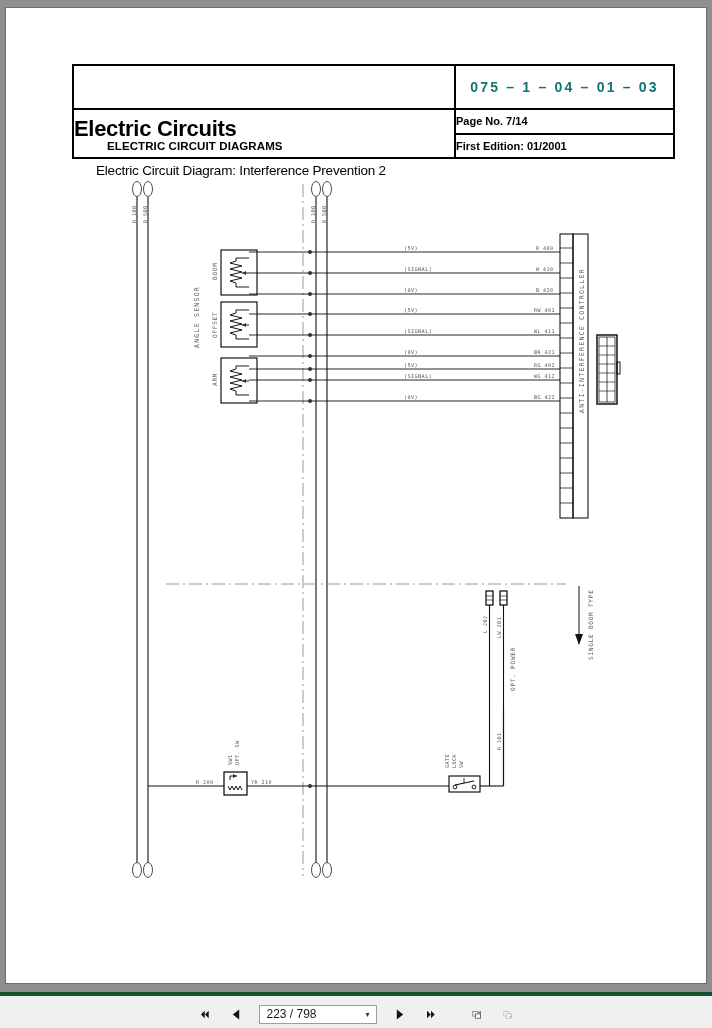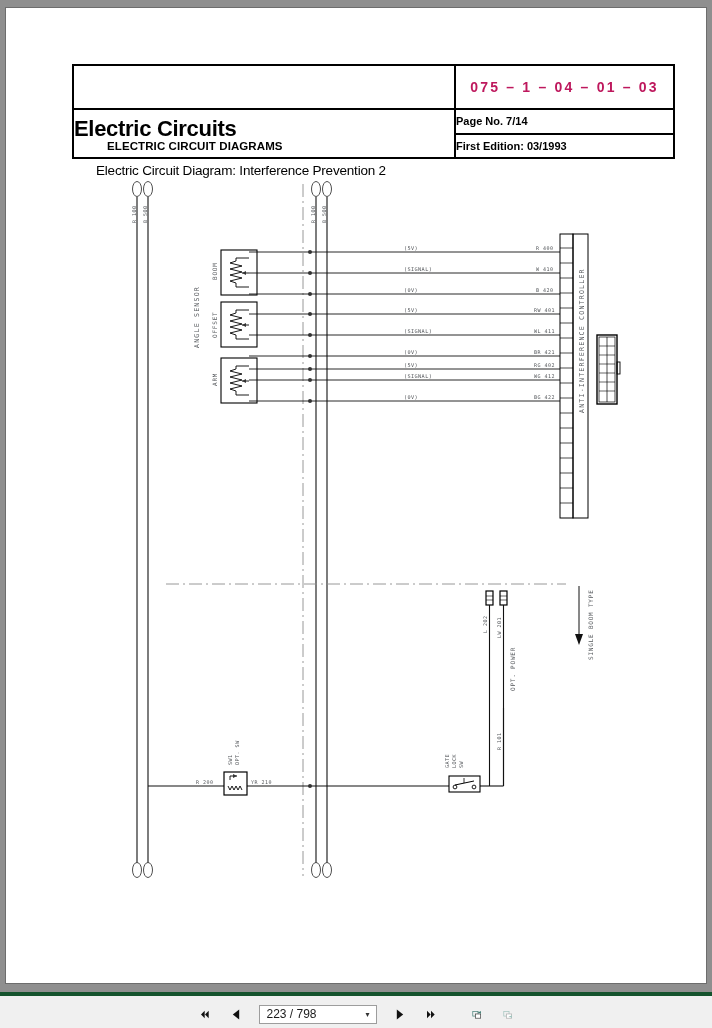--- a/index.html
+++ b/index.html
@@ -32,21 +32,21 @@
     border-collapse: collapse;
     background: #fff;
   }
   #hdr td { border: 2px solid #000; padding: 0; vertical-align: middle; }
 
   .hdr-blank { width: 380px; height: 42px; }
   .hdr-code {
     text-align: center;
     font-size: 14px; font-weight: bold;
     letter-spacing: 2.2px;
-    color: #be185d;
+    color: #0f766e;
     height: 42px;
   }
   .hdr-main { height: 47px; position: relative; padding-left: 14px; }
   .hdr-title {
     font-size: 22px; font-weight: bold; color: #000;
     line-height: 1.0; margin-top: 2px; letter-spacing: -0.3px;
   }
   .hdr-sub {
     font-size: 11.5px; font-weight: bold; color: #000;
     padding-left: 33px; letter-spacing: 0.1px;
@@ -128,21 +128,21 @@
         <td class="hdr-code">075 – 1 – 04 – 01 – 03</td>
       </tr>
       <tr>
         <td class="hdr-main" rowspan="2">
           <div class="hdr-title">Electric Circuits</div>
           <div class="hdr-sub">ELECTRIC CIRCUIT DIAGRAMS</div>
         </td>
         <td class="hdr-pg">Page No. 7/14</td>
       </tr>
       <tr>
-        <td class="hdr-ed">First Edition: 03/1993</td>
+        <td class="hdr-ed">First Edition: 01/2001</td>
       </tr>
     </tbody>
       </table>
 
     <div id="diag-title">Electric Circuit Diagram: Interference Prevention 2</div>
 
     <svg id="canvas" viewBox="0 0 700 975">
 
       <g>
         <ellipse cx="131" cy="181" rx="4.5" ry="7.5" fill="#fff" stroke="#3a3a3a" stroke-width="0.9"></ellipse>

